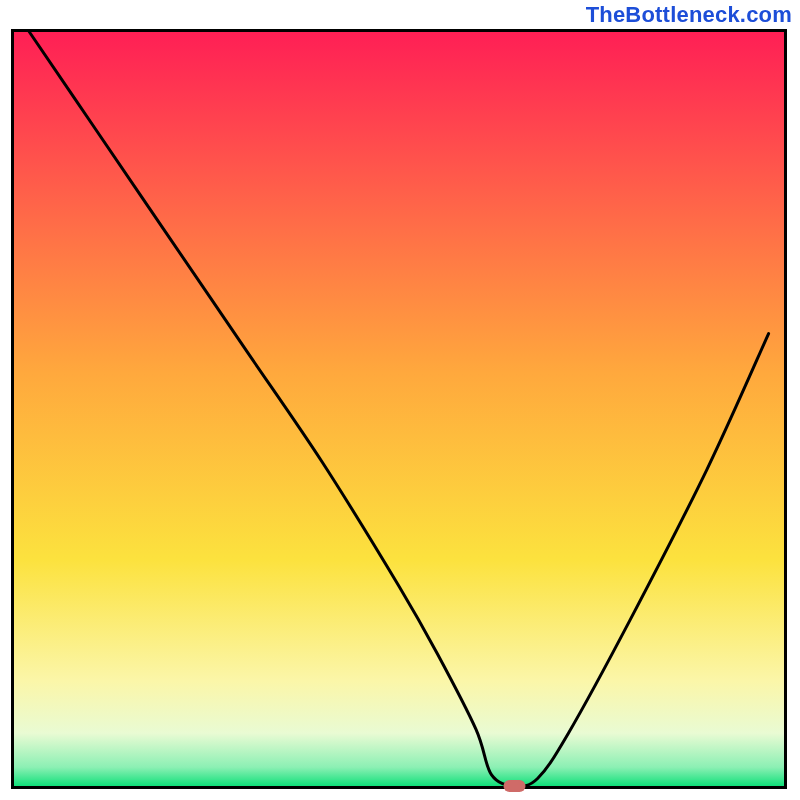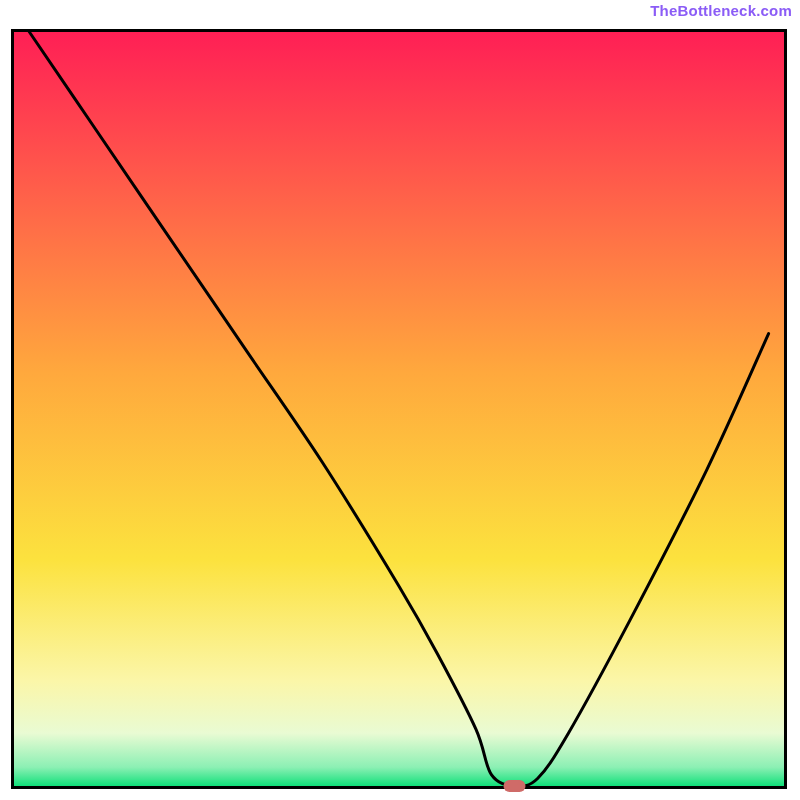--- a/index.html
+++ b/index.html
@@ -13,23 +13,23 @@
   .chart-container {
     position: relative;
     width: 800px;
     height: 800px;
   }
   .watermark {
     position: absolute;
     top: 2px;
     right: 8px;
     font-family: Arial, Helvetica, sans-serif;
-    font-size: 15px;
+    font-size: 22px;
     font-weight: 600;
-    color: #8b5cf6;
+    color: #1d4ed8;
     z-index: 10;
     letter-spacing: 0.2px;
   }
   svg {
     display: block;
   }
 </style>
 </head>
 <body>
 

